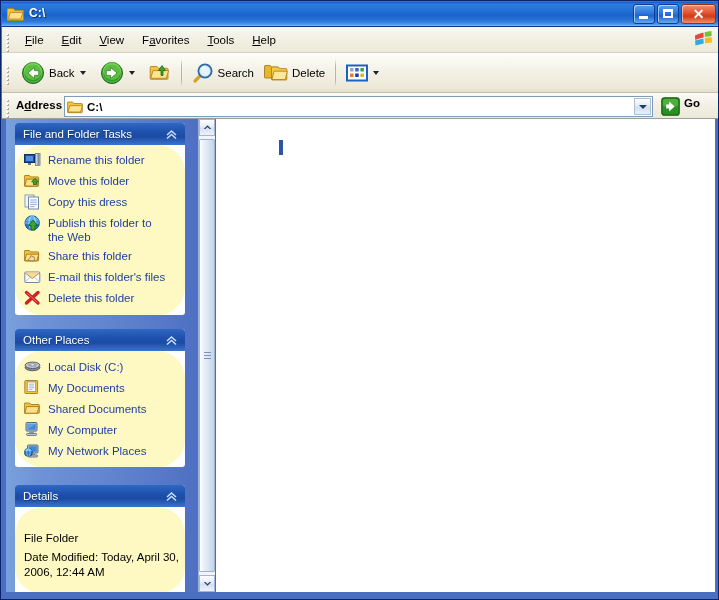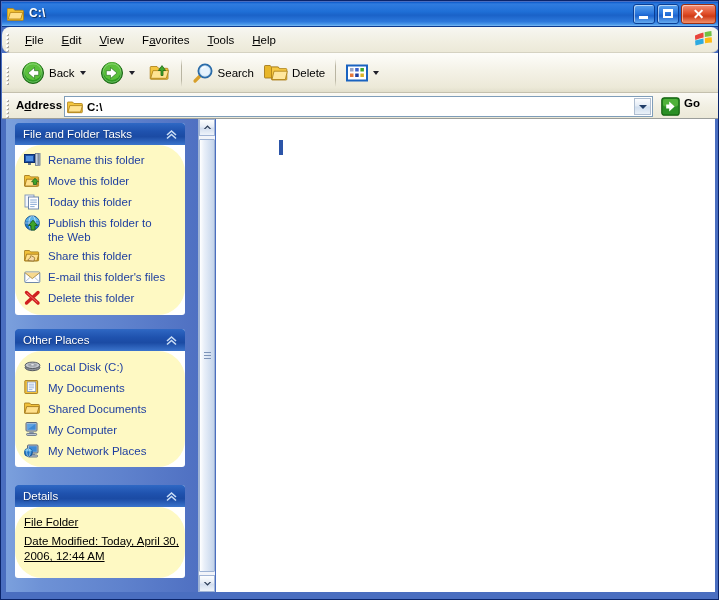--- a/index.html
+++ b/index.html
@@ -82,21 +82,20 @@
   }
 
   
   .menubar {
     position: absolute;
     left: 1px; top: 26px;
     width: 717px; height: 26px;
     background: linear-gradient(to bottom, #f7f7f2 0%, #f1efe2 55%, #ece9d8 100%);
     box-sizing: border-box;
     border-bottom: 1px solid #d5d2c2;
-    border-radius: 8px;
   }
   .gripper {
     position: absolute; left: 3px; top: 4px;
     width: 5px; height: 18px;
   }
   .gripper i {
     display: block; width: 2px; height: 2px;
     background: #fff; box-shadow: 1px 1px 0 #aaa7a0;
     margin: 2px 0 0 1px;
   }
@@ -532,21 +531,21 @@
             <span class="task-icon">
               <svg width="17" height="16" viewBox="0 0 17 16">
                 <rect x="1" y="1" width="9" height="12" fill="#f3f7fd" stroke="#7d93b8" stroke-width="0.9"></rect>
                 <rect x="4.5" y="3" width="10" height="12" fill="#ffffff" stroke="#5f7aa4" stroke-width="0.9"></rect>
                 <line x1="6.2" y1="6" x2="12.8" y2="6" stroke="#7ca0d0" stroke-width="0.9"></line>
                 <line x1="6.2" y1="8.2" x2="12.8" y2="8.2" stroke="#7ca0d0" stroke-width="0.9"></line>
                 <line x1="6.2" y1="10.4" x2="12.8" y2="10.4" stroke="#7ca0d0" stroke-width="0.9"></line>
                 <line x1="6.2" y1="12.6" x2="10.6" y2="12.6" stroke="#7ca0d0" stroke-width="0.9"></line>
               </svg>
             </span>
-            <span class="task-label">Today this folder</span>
+            <span class="task-label">Copy this dress</span>
           </div>
 
           <div class="task-row">
             <span class="task-icon">
               <svg width="17" height="16" viewBox="0 0 17 16">
                 <circle cx="8.2" cy="8" r="7.2" fill="#1f79c9" stroke="#124a86" stroke-width="0.9"></circle>
                 <path d="M1.4 6.4a7.2 7.2 0 0 1 13.6 0z" fill="#6cc0ef" opacity="0.8"></path>
                 <ellipse cx="8.2" cy="8" rx="3.2" ry="7.2" fill="none" stroke="#ffffff" stroke-width="0.7" opacity="0.8"></ellipse>
                 <line x1="1" y1="8" x2="15.4" y2="8" stroke="#ffffff" stroke-width="0.7" opacity="0.8"></line>
                 <path d="M7 15 V10.5 H4.6 L9 5.2 l4.4 5.3H11V15z" fill="#3da52b" stroke="#1d6114" stroke-width="0.9"></path>
@@ -672,21 +671,21 @@
       <div class="panel" style="top:366px;">
         <div class="panel-head">
           <span class="panel-title">Details</span>
           <span class="chev">
             <svg width="13" height="11" viewBox="0 0 13 11">
               <path d="M2 6 L6.5 2 L11 6" fill="none" stroke="#c9ddf5" stroke-width="1.6"></path>
               <path d="M2 9.5 L6.5 5.5 L11 9.5" fill="none" stroke="#c9ddf5" stroke-width="1.6"></path>
             </svg>
           </span>
         </div>
-        <div class="panel-body" style="padding-top:8px; padding-bottom:14px;text-decoration:underline;">
+        <div class="panel-body" style="padding-top:24px; padding-bottom:14px;">
           <div class="detail-line">File Folder</div>
           <div class="detail-line small-gap">Date Modified: Today, April 30, 2006, 12:44 AM</div>
         </div>
       </div>
 
     </div>
 
     <div class="sb">
       <div class="sb-btn sb-up">
         <svg width="9" height="7" viewBox="0 0 9 7">

